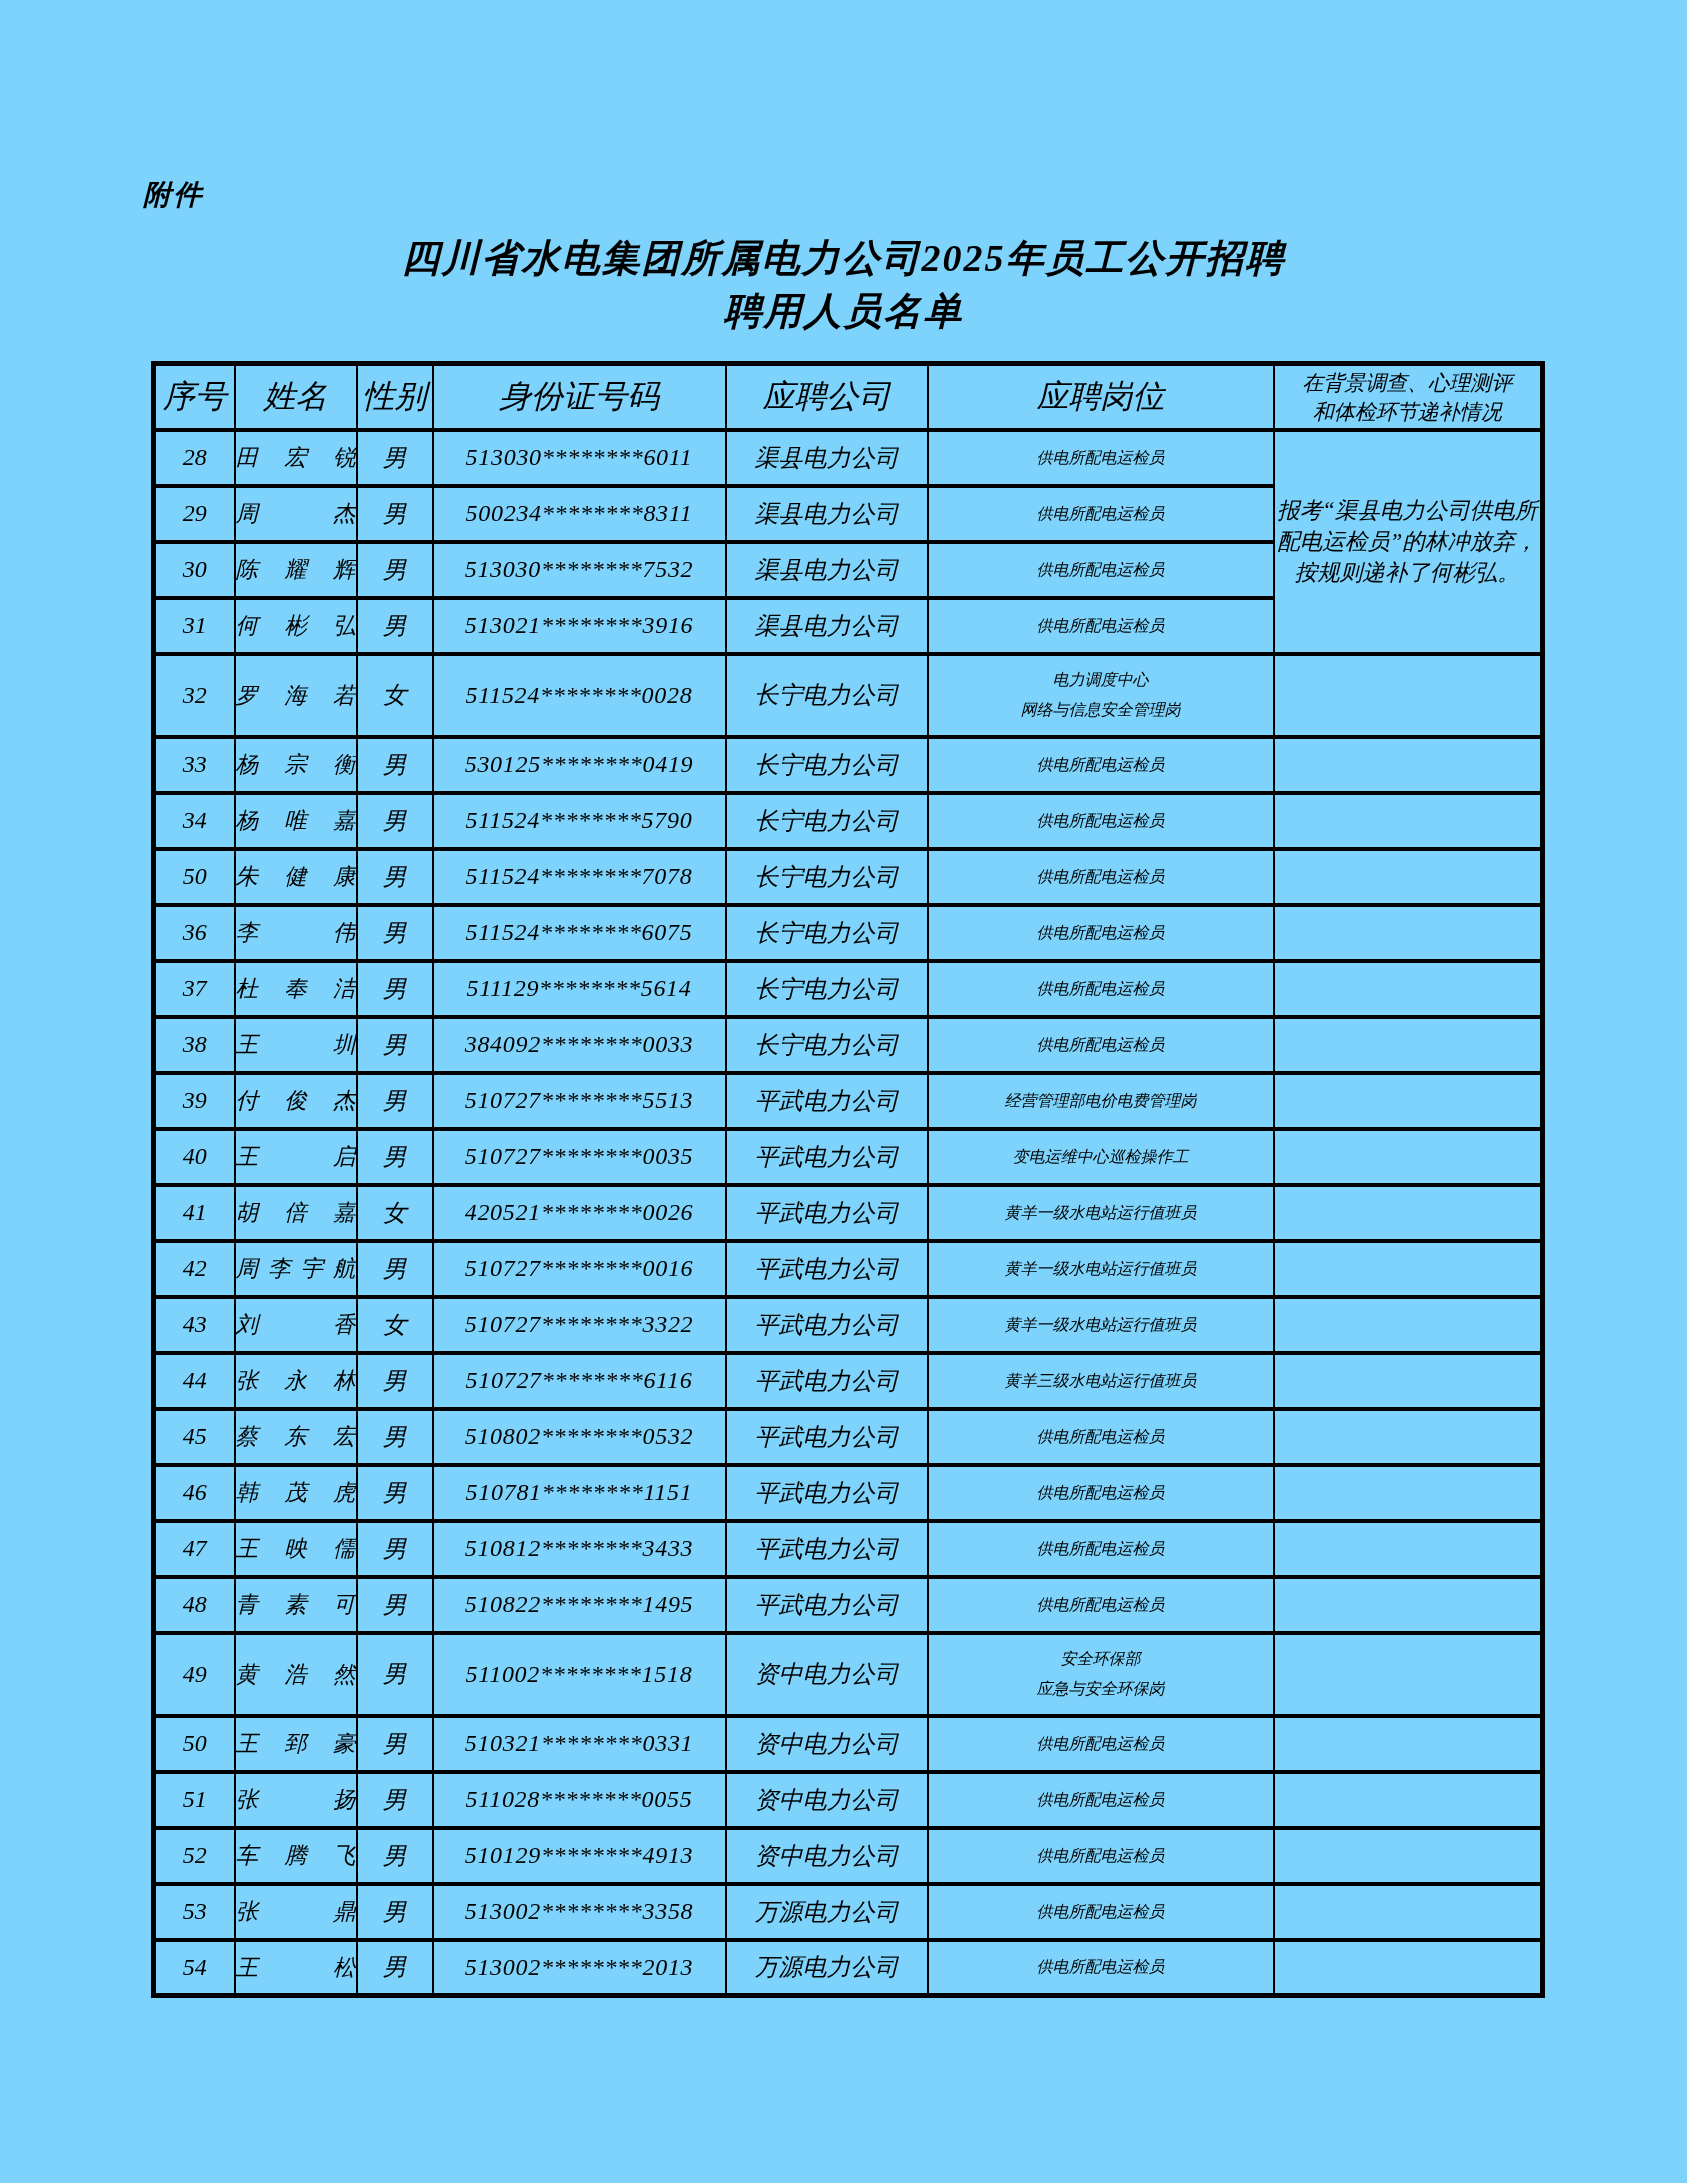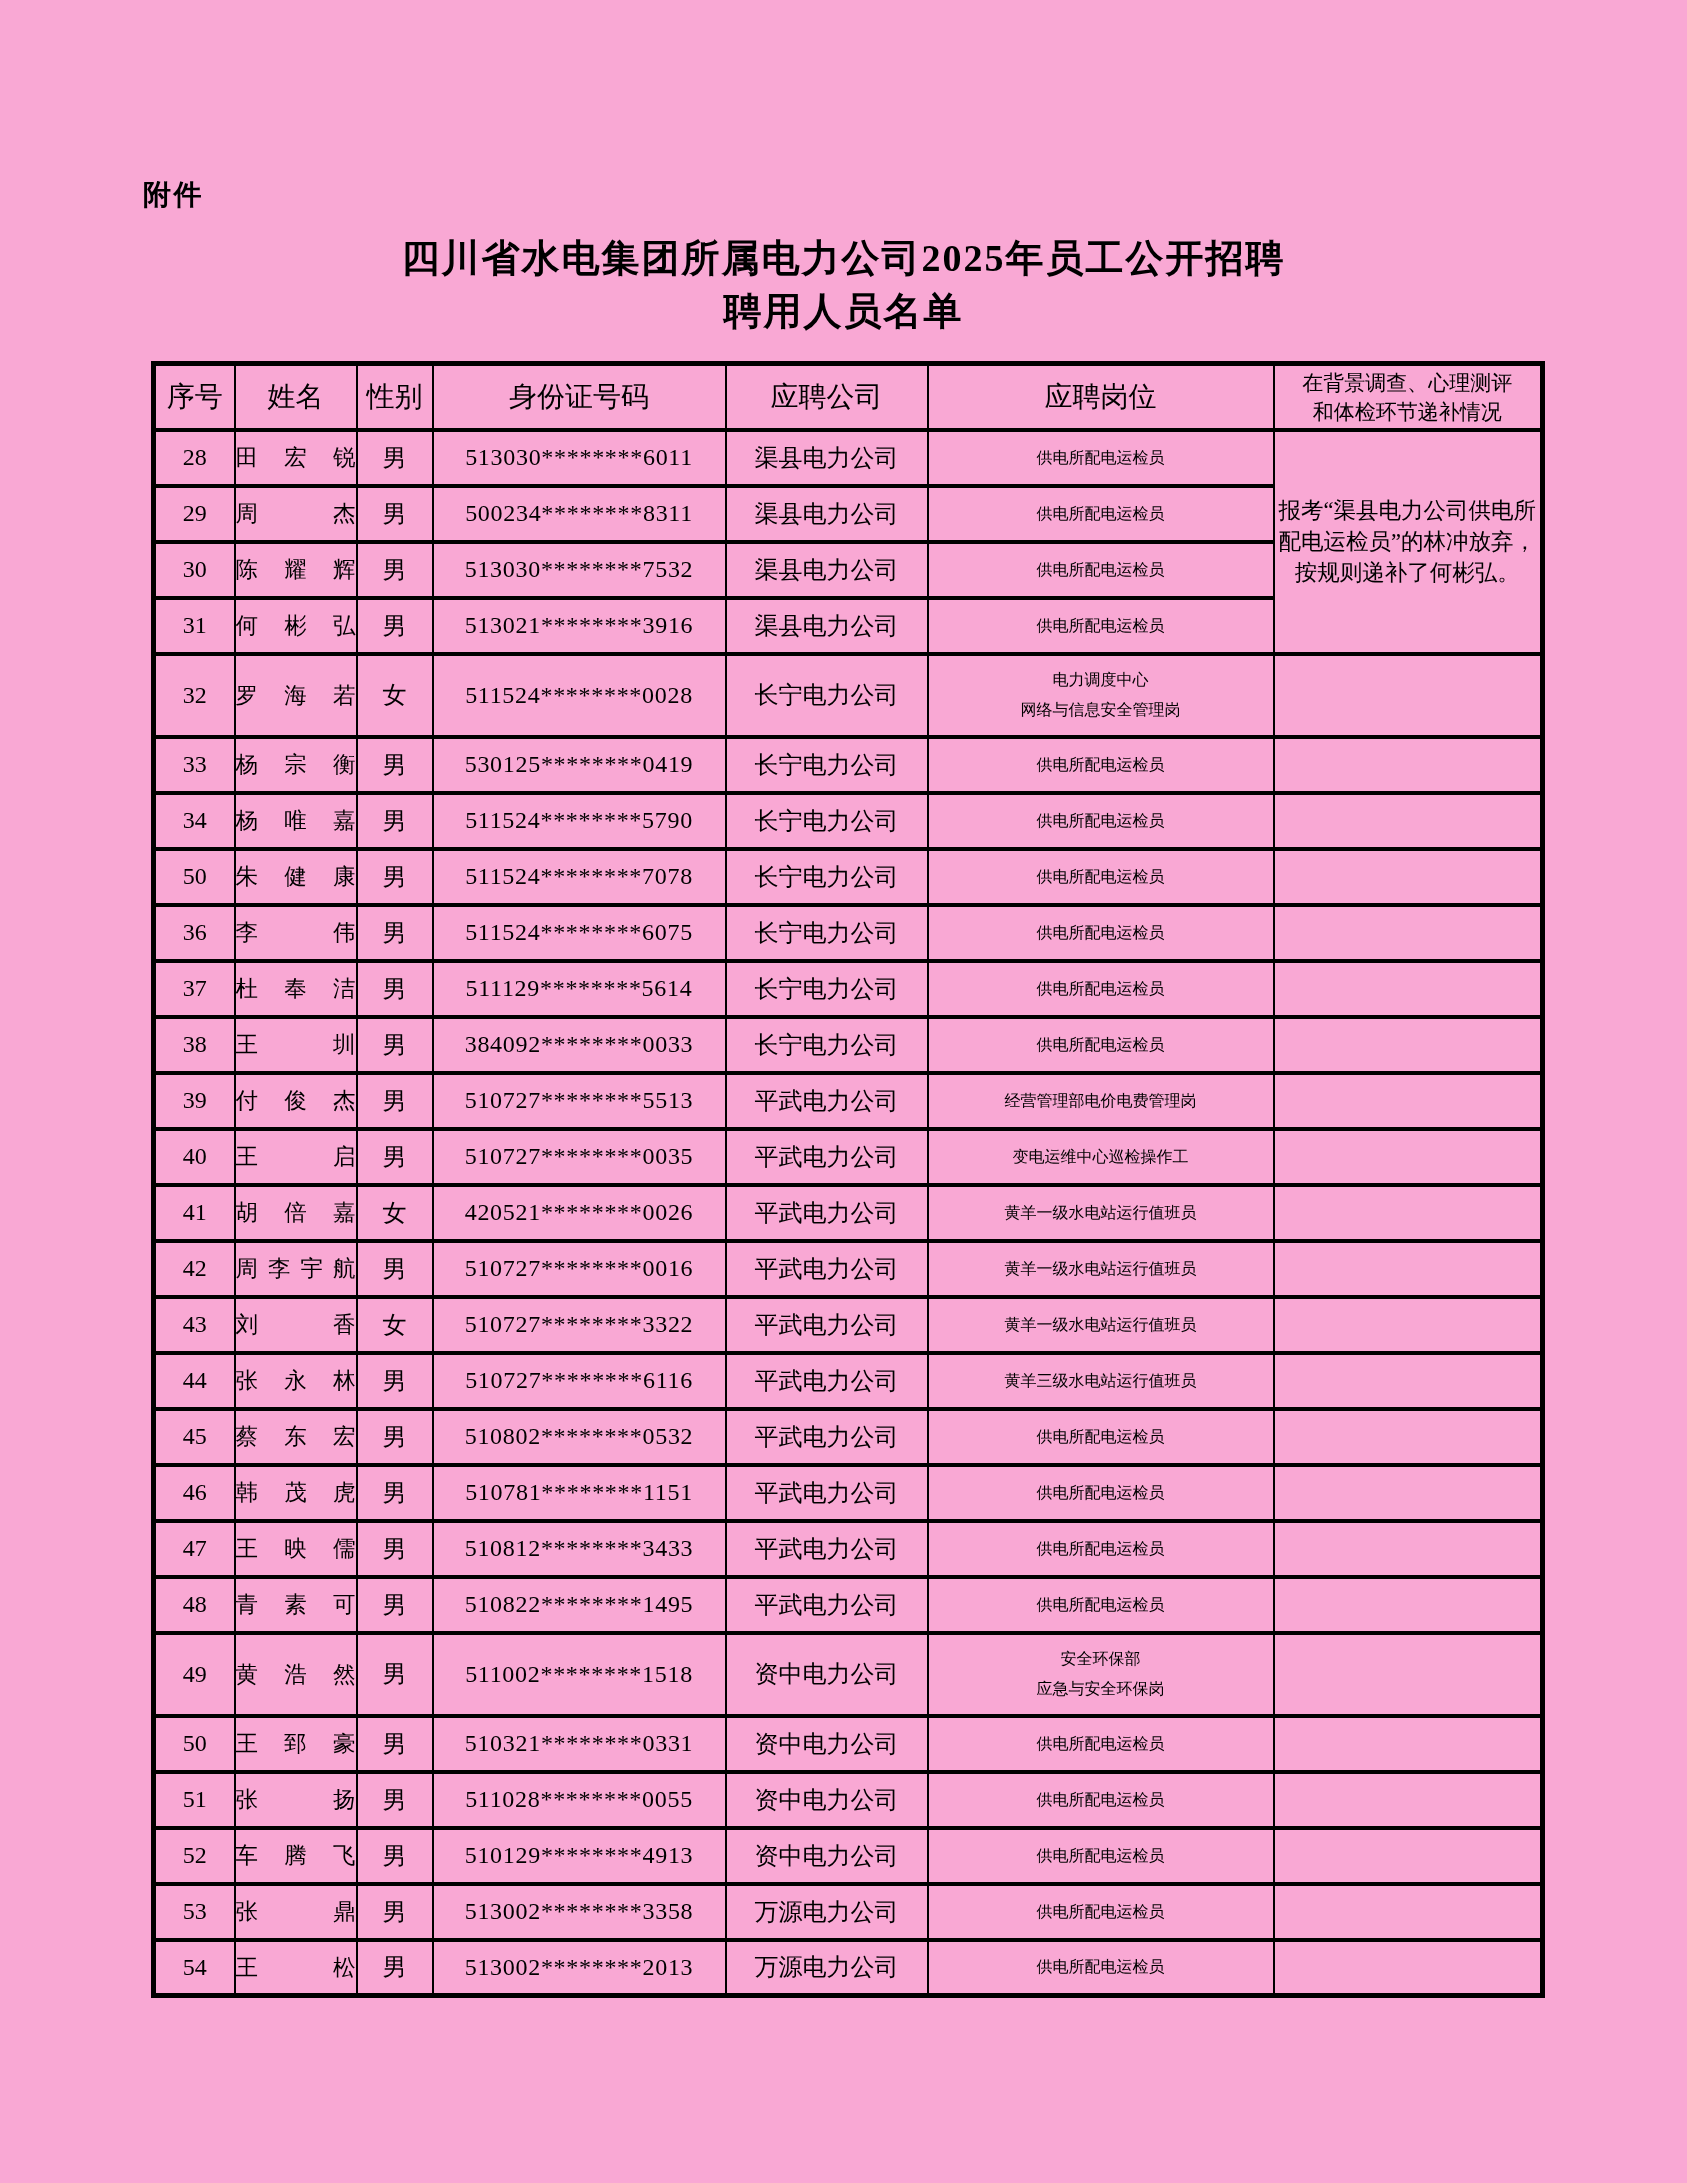--- a/index.html
+++ b/index.html
@@ -6,22 +6,23 @@
     margin: 0;
     padding: 0;
     background: #ffffff;
     color: #000000;
     font-family: "Liberation Serif", serif;
   }
   .page {
     position: relative;
     width: 1687px;
     height: 2183px;
-    background: #f9a8d4;
+    background: #7dd3fc;
     overflow: hidden;
+    font-style: italic;
   }
   .attachment {
     position: absolute;
     left: 143px;
     top: 176px;
     font-size: 28px;
     font-weight: 600;
     font-family: "Liberation Sans", sans-serif;
     letter-spacing: 2.6px;
   }
@@ -55,21 +56,21 @@
     vertical-align: middle;
     padding: 0;
     overflow: hidden;
   }
   thead tr { height: 66px; }
   tr.data-row { height: 56px; }
   tr.data-row.tall { height: 83px; }
   th {
     font-family: "Liberation Sans", sans-serif;
     font-weight: 500;
-    font-size: 28px;
+    font-size: 32px;
   }
   th.h-remark {
     font-size: 21px;
     line-height: 29px;
     white-space: pre-line;
   }
   td {
     font-size: 24px;
   }
   td.c-name {

